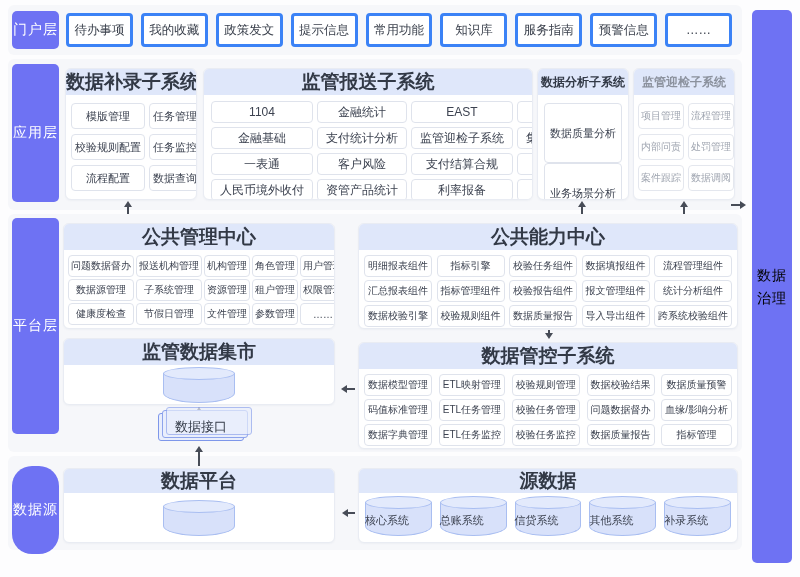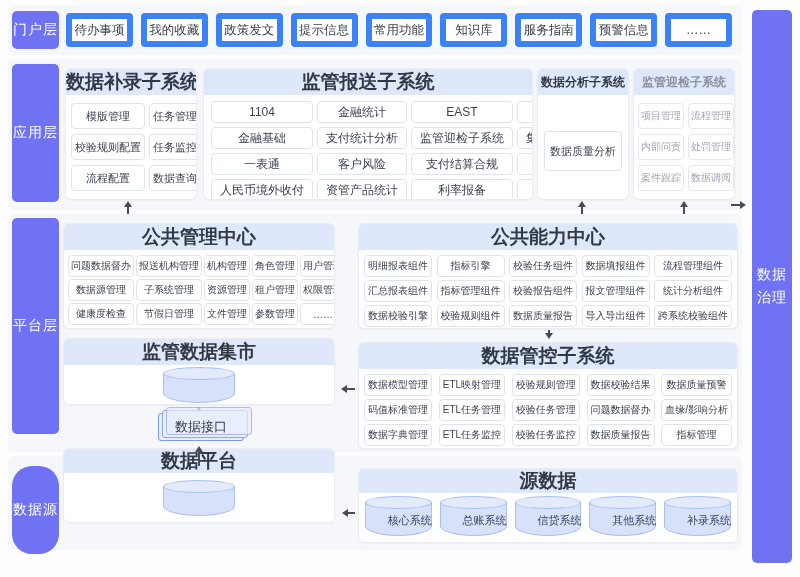--- a/index.html
+++ b/index.html
@@ -2,38 +2,38 @@
 <html><head>
 <meta charset="utf-8">
 <style>
   html,body{margin:0;padding:0;background:#fff;}
   .page{position:relative;width:800px;height:577px;background:#fdfdfe;overflow:hidden;
         font-family:"Liberation Sans","DejaVu Sans",sans-serif;}
   .band{position:absolute;background:#f6f7fa;border-radius:6px;}
   .llabel{position:absolute;background:#6e72f3;border-radius:5px;color:#fff;font-size:14px;
           display:flex;align-items:center;justify-content:center;text-align:center;letter-spacing:1px;}
   .gov{position:absolute;left:752px;top:10px;width:40px;height:553px;background:#6e72f3;border-radius:5px;
-       color:#ffffff;font-size:14px;display:flex;align-items:center;justify-content:center;font-family:Liberation Serif, serif;}
+       color:#000000;font-size:14px;display:flex;align-items:center;justify-content:center;}
   .gov span{width:30px;text-align:center;word-break:break-all;line-height:1.6;letter-spacing:1px;}
 
   
   .band1{left:8px;top:5px;width:734px;height:50px;}
   .band2{left:8px;top:59px;width:734px;height:151px;}
   .band3{left:8px;top:214px;width:734px;height:238px;}
   .band4{left:8px;top:456px;width:734px;height:94px;}
 
   
   .lab-portal{left:12px;top:11px;width:47px;height:38px;}
   .lab-app{left:12px;top:64px;width:47px;height:138px;}
   .lab-plat{left:12px;top:218px;width:47px;height:216px;}
   .lab-src{left:12px;top:466px;width:47px;height:88px;border-radius:20px;}
 
   
   .portal-row{position:absolute;left:66px;top:13px;width:666px;height:34px;display:flex;gap:8px;}
-  .pbtn{flex:1 1 0;background:#fff;border:6px solid #3b82f6;border-radius:4px;display:flex;
+  .pbtn{flex:1 1 0;background:#fff;border:3px solid #3b82f6;border-radius:4px;display:flex;
         align-items:center;justify-content:center;font-size:12.5px;color:#3a404c;white-space:nowrap;}
 
   
   .card{position:absolute;background:#fff;border:1px solid #e9ecf3;border-radius:6px;overflow:hidden;
         display:flex;flex-direction:column;box-shadow:0 1px 2px rgba(30,40,90,.04);}
   .head{flex:none;background:#dfe7fa;color:#323946;font-size:19px;font-weight:600;
         height:26px;line-height:26px;text-align:center;white-space:nowrap;}
   .body{flex:1;display:grid;align-content:space-between;justify-content:space-between;}
   .item{background:#fff;border:1px solid #dfe3ec;border-radius:4px;display:flex;align-items:center;
         justify-content:center;white-space:nowrap;color:#3c4250;}
@@ -41,57 +41,57 @@
   
   .c-a{left:65px;top:68px;width:130px;height:130px;}
   .c-a .body{grid-template-columns:repeat(2,auto);padding:8px 5px;gap:4px;font-size:11px;}
   .c-a .item{min-height:24px;padding:0 3px;}
   .c-b{left:203px;top:68px;width:328px;height:130px;}
   .c-b .body{grid-template-columns:repeat(4,auto);padding:6px 7px;gap:4px;font-size:12px;}
   .c-b .item{min-height:20px;padding:0 8px;}
   .c-c{left:537px;top:68px;width:90px;height:130px;}
   .c-c .head{font-size:12px;}
   .c-c .body{grid-template-columns:1fr;padding:8px 6px;font-size:11px;}
-  .c-c .item{min-height:24px;padding:7px 2px;margin-top:28px;}
+  .c-c .item{min-height:24px;padding:17px 2px;}
   .c-d{left:633px;top:68px;width:100px;height:130px;}
   .c-d .head{font-size:12px;}
   .c-d .body{grid-template-columns:repeat(2,auto);padding:8px 4px;gap:4px;font-size:10px;}
   .c-d .item{min-height:24px;padding:0 2px;}
   .disabled .head{color:#8b919d;}
   .disabled .item{color:#a0a6b1;border-color:#e4e7ee;}
 
   
   .c-mgmt{left:63px;top:223px;width:270px;height:104px;}
   .c-mgmt .body{grid-template-columns:repeat(5,auto);padding:5px 4px;gap:2px;font-size:10px;}
   .c-mgmt .item{min-height:20px;padding:0 2px;}
   .c-cap{left:358px;top:223px;width:378px;height:104px;}
   .c-cap .body{grid-template-columns:repeat(5,auto);padding:5px 5px;gap:3px;font-size:10px;}
   .c-cap .item{min-height:20px;padding:0 3px;}
   .c-mart{left:63px;top:338px;width:270px;height:65px;}
   .c-ctrl{left:358px;top:342px;width:378px;height:105px;}
   .c-ctrl .body{grid-template-columns:repeat(5,auto);padding:5px 5px;gap:3px;font-size:10px;}
   .c-ctrl .item{min-height:20px;padding:0 3px;}
 
   
-  .c-dp{left:63px;top:448px;width:270px;height:73px;}
+  .c-dp{left:63px;top:468px;width:270px;height:73px;}
   .c-sd{left:358px;top:468px;width:378px;height:73px;}
   .c-dp .head,.c-sd .head{height:24px;line-height:24px;}
 
   
   .cylwrap{flex:1;display:flex;align-items:center;justify-content:center;}
   .cyl{position:relative;}
   .cyl::before{content:"";position:absolute;left:0;right:0;top:6px;bottom:0;background:#d8e1fa;
        border:1px solid #a9bef1;border-top:none;box-sizing:border-box;
        border-radius:0 0 50% 50% / 0 0 10px 10px;}
   .cyl::after{content:"";position:absolute;left:0;right:0;top:0;height:13px;background:#e3eafc;
        border:1px solid #a9bef1;box-sizing:border-box;border-radius:50%;}
   .cyl-lg{width:72px;height:36px;}
   .srcrow{flex:1;display:flex;gap:8px;padding:3px 6px 6px 6px;}
   .cyl-sys{flex:1;height:40px;}
-  .cyl-label{position:absolute;left:0;right:0;top:17px;z-index:2;text-align:right;font-size:11px;color:#3c4250;white-space:nowrap;}
+  .cyl-label{position:absolute;left:0;right:0;top:17px;z-index:2;text-align:left;font-size:11px;color:#3c4250;white-space:nowrap;}
 
   
   .stack{position:absolute;left:158px;top:413px;width:84px;height:26px;background:#e9eefc;
          border:1px solid #7e97ea;border-radius:3px;display:flex;align-items:center;justify-content:center;
          font-size:13px;color:#333a47;z-index:2;}
   .stack::before,.stack::after{content:"";position:absolute;inset:-1px;border:1px solid #8ea4ec;
          background:#e9eefc;border-radius:3px;z-index:-1;}
   .stack::before{transform:translate(4px,-3px);}
   .stack::after{transform:translate(8px,-6px);opacity:.7;}
 

